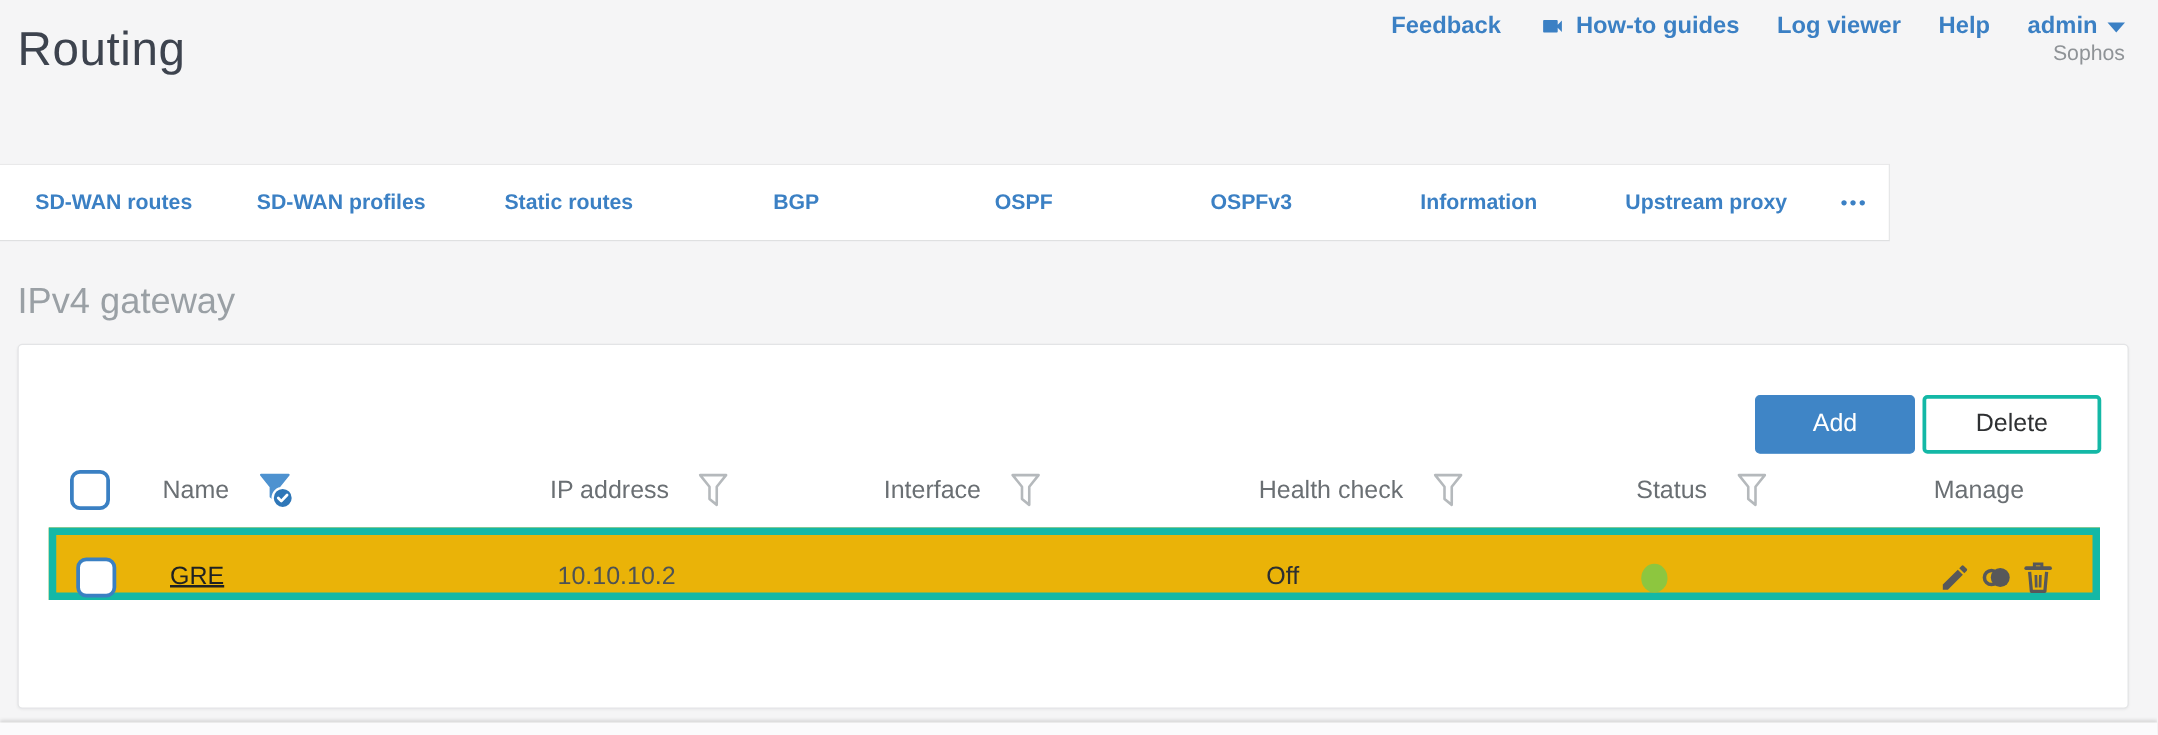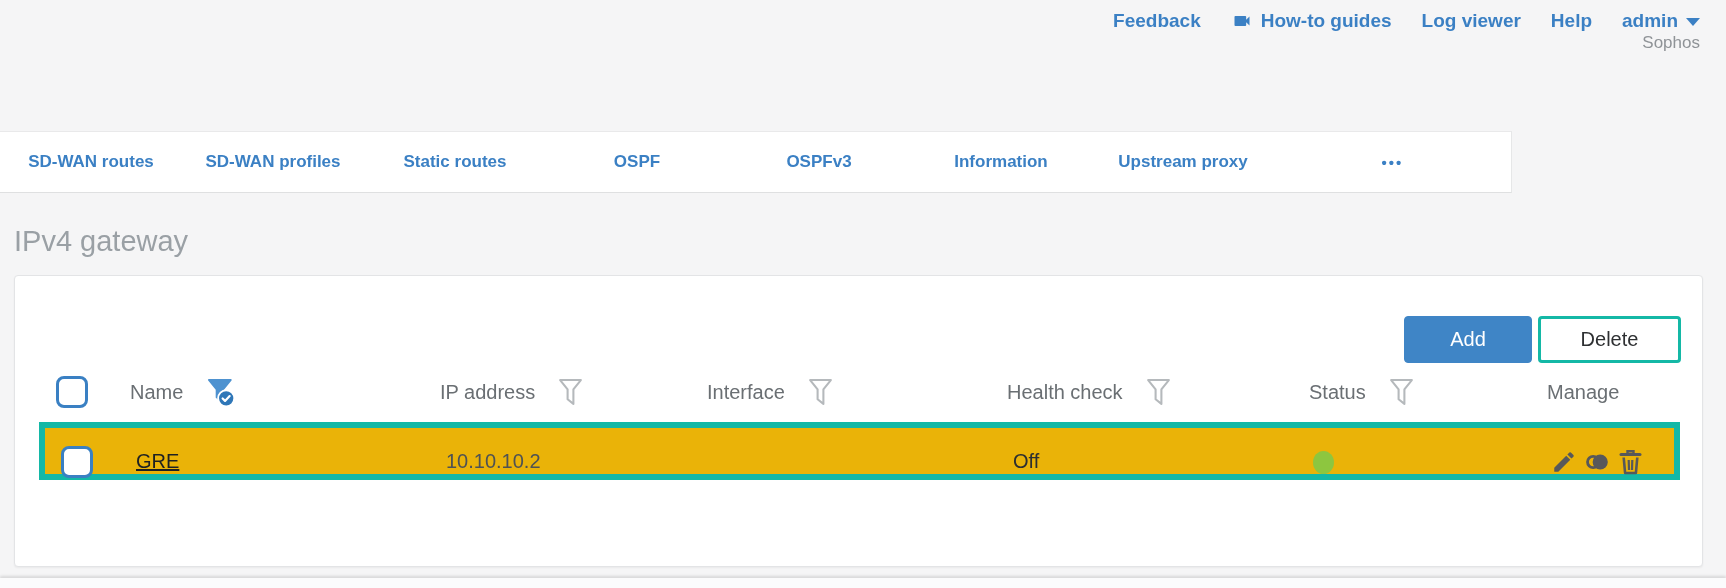--- a/index.html
+++ b/index.html
@@ -45,20 +45,21 @@
   .icon-btn{cursor:pointer;display:inline-flex;}
 
   .funnel{flex:0 0 auto;}
   .bottom-strip{position:absolute;left:0;bottom:0;width:100%;height:10px;background:#fbfbfc;box-shadow:0 -2px 3px rgba(0,0,0,.12);}
 </style>
 </head>
 <body>
 
 <div class="page">
 
+  <h1 class="title">Routing</h1>
 
   <div class="topnav">
     <a class="nav-link">
         <span>Feedback</span>
       </a>
     <a class="nav-link">
       <svg width="22" height="20" viewBox="0 0 24 24">
           <path fill="#3b80c4" d="M17 10.5V7c0-.55-.45-1-1-1H4c-.55 0-1 .45-1 1v10c0 .55.45 1 1 1h12c.55 0 1-.45 1-1v-3.5l4 4v-11l-4 4z"></path>
         </svg>
       <span>How-to guides</span>
@@ -73,20 +74,21 @@
       <span>admin</span>
       <span class="caret"></span>
     </a>
   </div>
   <div class="brand">Sophos</div>
 
   <div class="tabbar">
     <div class="tab">SD-WAN routes</div>
     <div class="tab">SD-WAN profiles</div>
     <div class="tab">Static routes</div>
+    <div class="tab">BGP</div>
     <div class="tab">OSPF</div>
     <div class="tab">OSPFv3</div>
     <div class="tab">Information</div>
     <div class="tab">Upstream proxy</div>
     <div class="tab-more">•••</div>
   </div>
 
   <div class="section-heading">IPv4 gateway</div>
 
   <div class="card">

